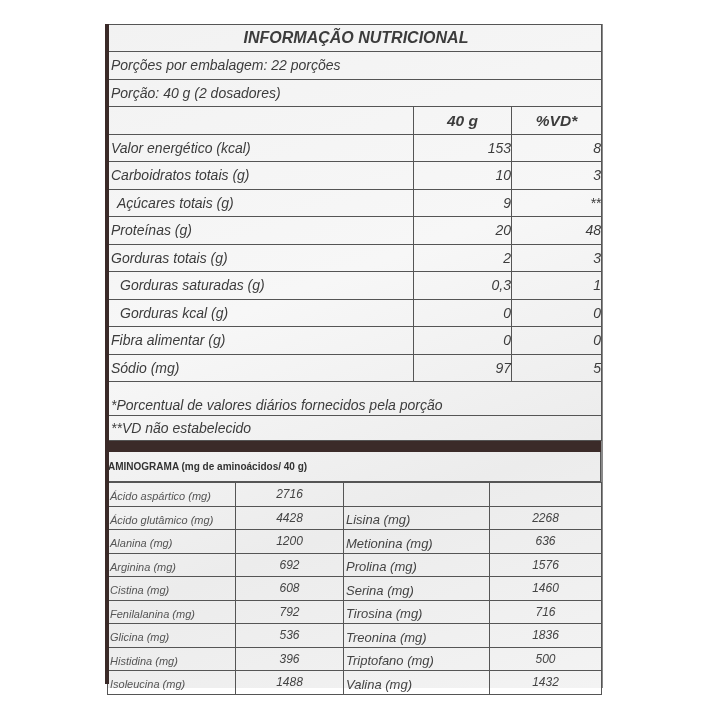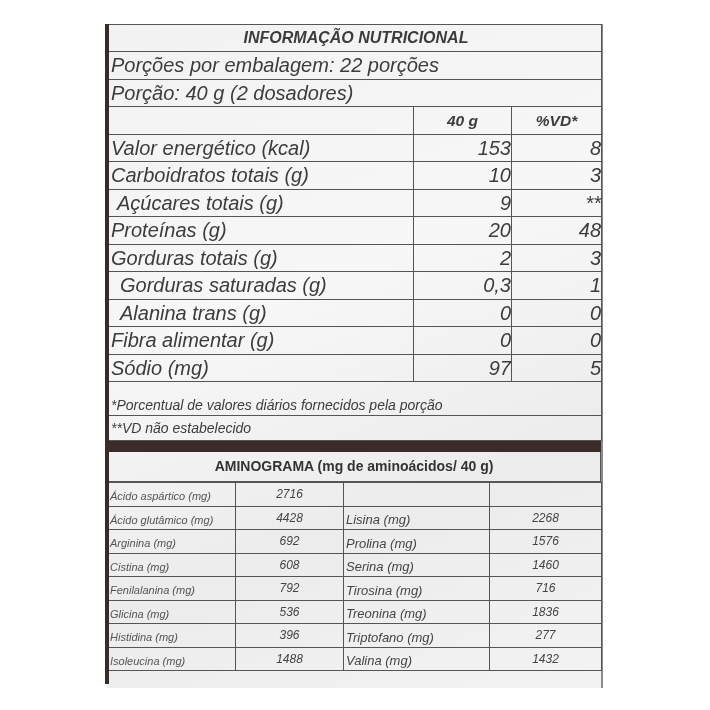--- a/index.html
+++ b/index.html
@@ -16,34 +16,34 @@
       border-right:2px solid #8a8a8a;
     }
     .left-edge {
       position:absolute; left:105px; top:24px; width:4px; height:660px;
       background:#3a2a28;
     }
     table { border-collapse:collapse; width:100%; table-layout:fixed;font-style:italic; }
     .nutri td {
       border:1.5px solid #555;
       height:26.5px; padding:0 0 0 3px;
-      font-size:20px; line-height:1; color:#3c3c3c;
+      font-size:14px; line-height:1; color:#3c3c3c;
       white-space:nowrap; vertical-align:middle;
     }
     .nutri td.v { text-align:right; padding:0; }
     .nutri td.hdr { font-weight:bold; text-align:center; font-size:15.5px; padding:0; }
     .title-row td { font-weight:bold; text-align:center; font-size:16px; height:26px; }
     .ind1 { padding-left:9px !important; }
     .ind2 { padding-left:15px !important; }
     .ind3 { padding-left:12px !important; }
     .foot td { font-size:14px; height:24px; }
     .dark-bar { height:11px; background:#3b2b29; }
     .amino-title {
-      height:29px; line-height:29px; text-align:center;
-      font-weight:bold; font-size:14px; color:#333;
+      height:29px; line-height:29px; 
+      font-weight:bold; font-size:10px; color:#333;
       border-left:1.5px solid #555; border-right:1.5px solid #555;
       border-bottom:1.5px solid #555;
     }
     .amino td {
       border:1.2px solid #555;
       height:18.5px; font-size:12px; padding:4px 0 0 2px;
       color:#444; white-space:nowrap; vertical-align:middle;
     }
     .amino td.v { text-align:center; padding:0; }
     .amino td.lbl-small { font-size:11px; color:#555; }
@@ -98,21 +98,21 @@
       <td>Gorduras totais (g)</td>
       <td class="v">2</td>
       <td class="v">3</td>
     </tr>
     <tr>
       <td class="ind3">Gorduras saturadas (g)</td>
       <td class="v">0,3</td>
       <td class="v">1</td>
     </tr>
     <tr>
-      <td class="ind3">Alanina trans (g)</td>
+      <td class="ind3">Gorduras kcal (g)</td>
       <td class="v">0</td>
       <td class="v">0</td>
     </tr>
     <tr>
       <td>Fibra alimentar (g)</td>
       <td class="v">0</td>
       <td class="v">0</td>
     </tr>
     <tr>
       <td>Sódio (mg)</td>
@@ -146,20 +146,26 @@
       <td class="r-lbl"></td>
       <td class="v"></td>
     </tr>
     <tr>
       <td class="lbl-small">Ácido glutâmico (mg)</td>
       <td class="v">4428</td>
       <td class="r-lbl">Lisina (mg)</td>
       <td class="v">2268</td>
     </tr>
     <tr>
+      <td class="lbl-small">Alanina (mg)</td>
+      <td class="v">1200</td>
+      <td class="r-lbl">Metionina (mg)</td>
+      <td class="v">636</td>
+    </tr>
+    <tr>
       <td class="lbl-small">Arginina (mg)</td>
       <td class="v">692</td>
       <td class="r-lbl">Prolina (mg)</td>
       <td class="v">1576</td>
     </tr>
     <tr>
       <td class="lbl-small">Cistina (mg)</td>
       <td class="v">608</td>
       <td class="r-lbl">Serina (mg)</td>
       <td class="v">1460</td>
@@ -173,21 +179,21 @@
     <tr>
       <td class="lbl-small">Glicina (mg)</td>
       <td class="v">536</td>
       <td class="r-lbl">Treonina (mg)</td>
       <td class="v">1836</td>
     </tr>
     <tr>
       <td class="lbl-small">Histidina (mg)</td>
       <td class="v">396</td>
       <td class="r-lbl">Triptofano (mg)</td>
-      <td class="v">277</td>
+      <td class="v">500</td>
     </tr>
     <tr>
       <td class="lbl-small">Isoleucina (mg)</td>
       <td class="v">1488</td>
       <td class="r-lbl">Valina (mg)</td>
       <td class="v">1432</td>
     </tr>
   </tbody>
     </table>
 </div>

